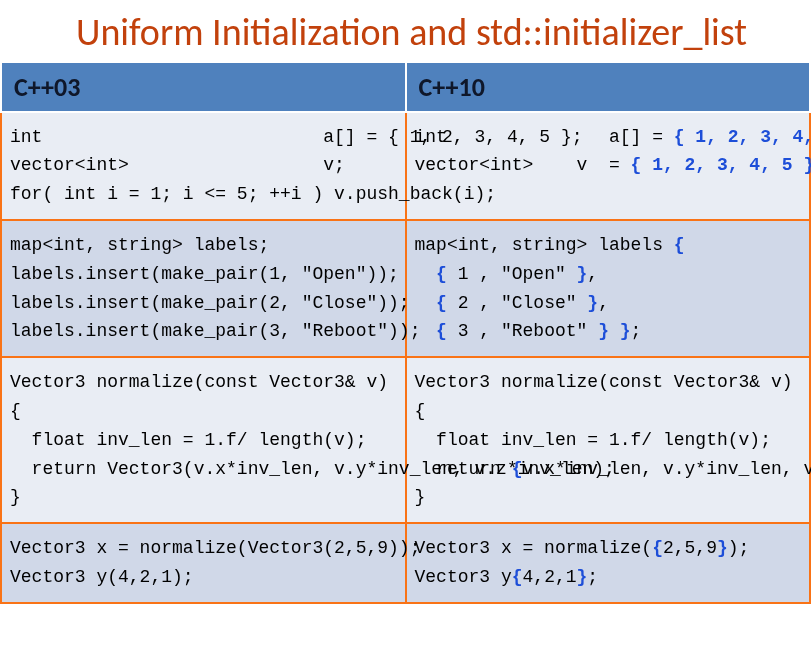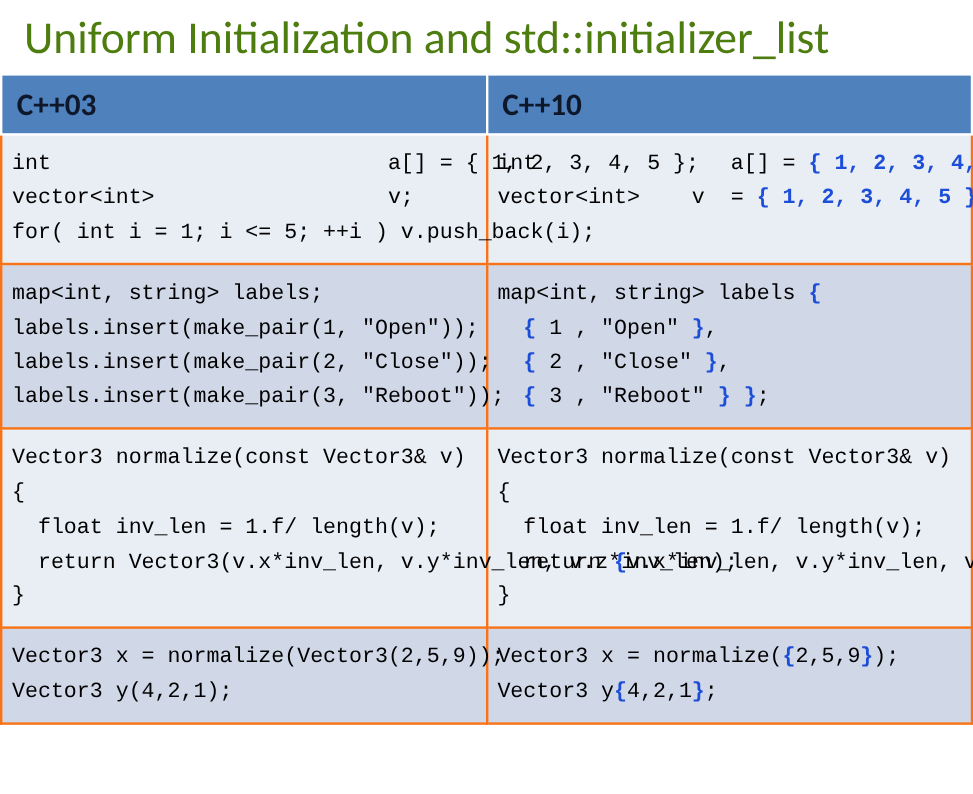--- a/index.html
+++ b/index.html
@@ -4,24 +4,24 @@
   <style>
     * { box-sizing: border-box; margin: 0; padding: 0; }
     body {
       font-family: Calibri, 'Segoe UI', Arial, sans-serif;
       background: #fff;
       width: 811px;
       height: 662px;
       overflow: hidden;
     }
     .title {
-      text-align: left;
+      text-align: center;
       font-size: 38px;
       font-weight: 400;
-      color: #4d7c0f;
+      color: #c2410c;
       padding: 10px 8px 5px 20px;
       line-height: 1.2;
     }
     .comparison {
       width: 100%;
       border-collapse: collapse;
       table-layout: fixed;
     }
     .comparison th {
       background: #4f81bd;

